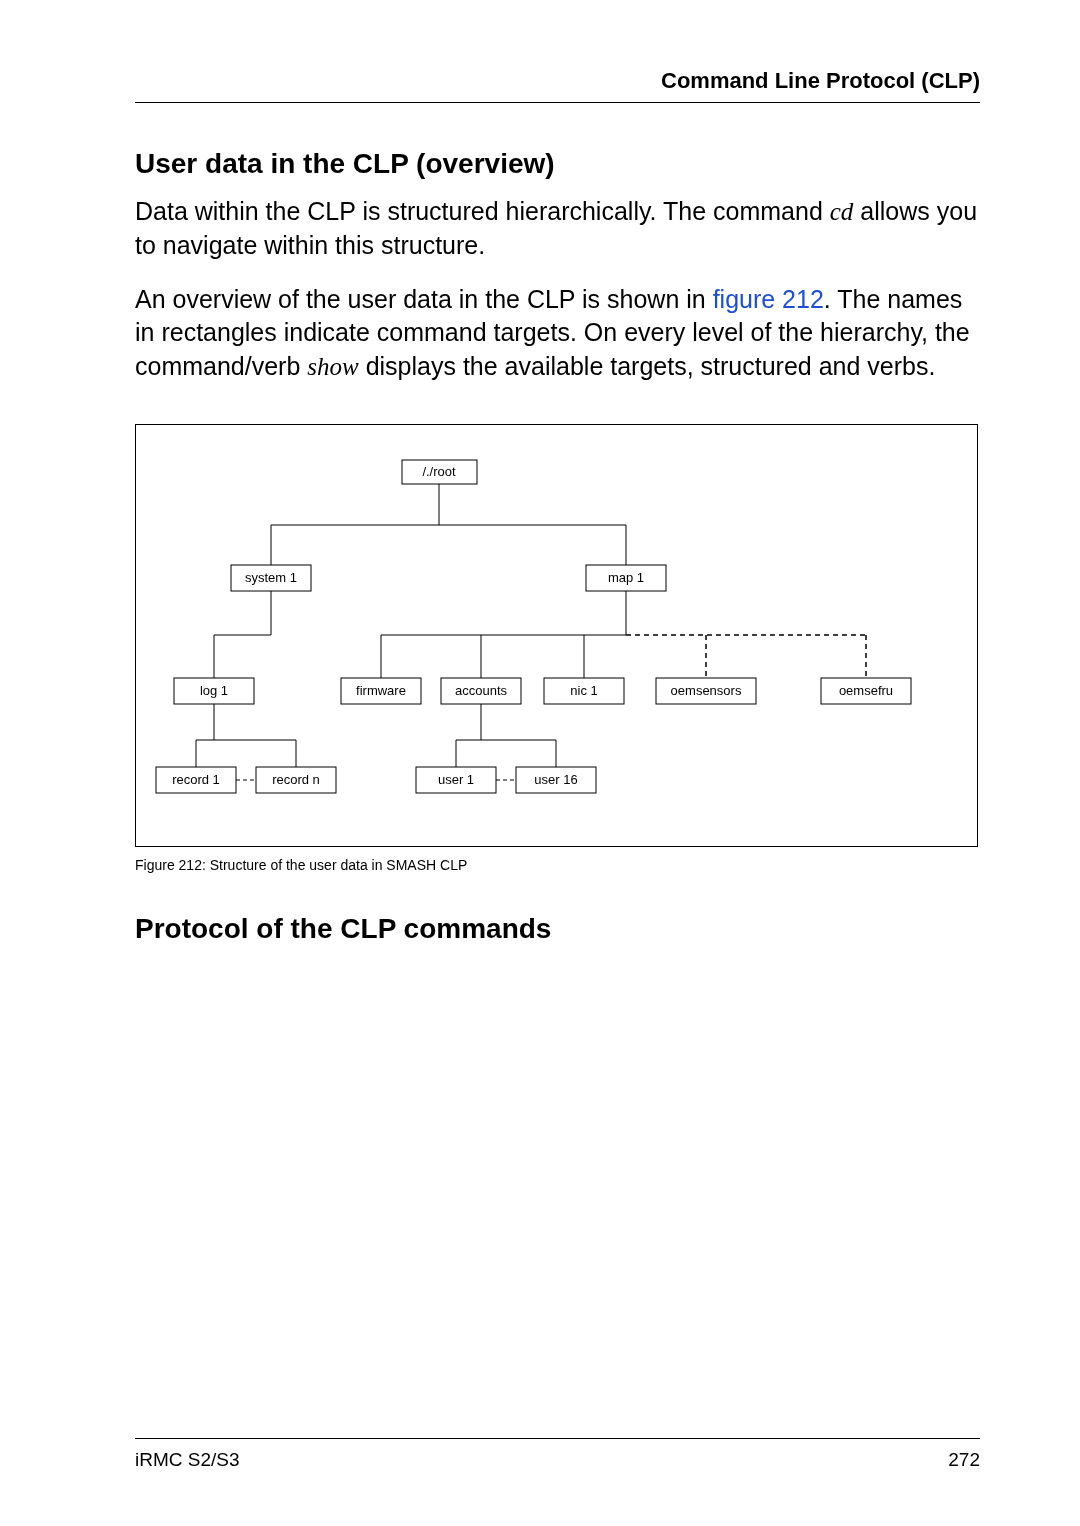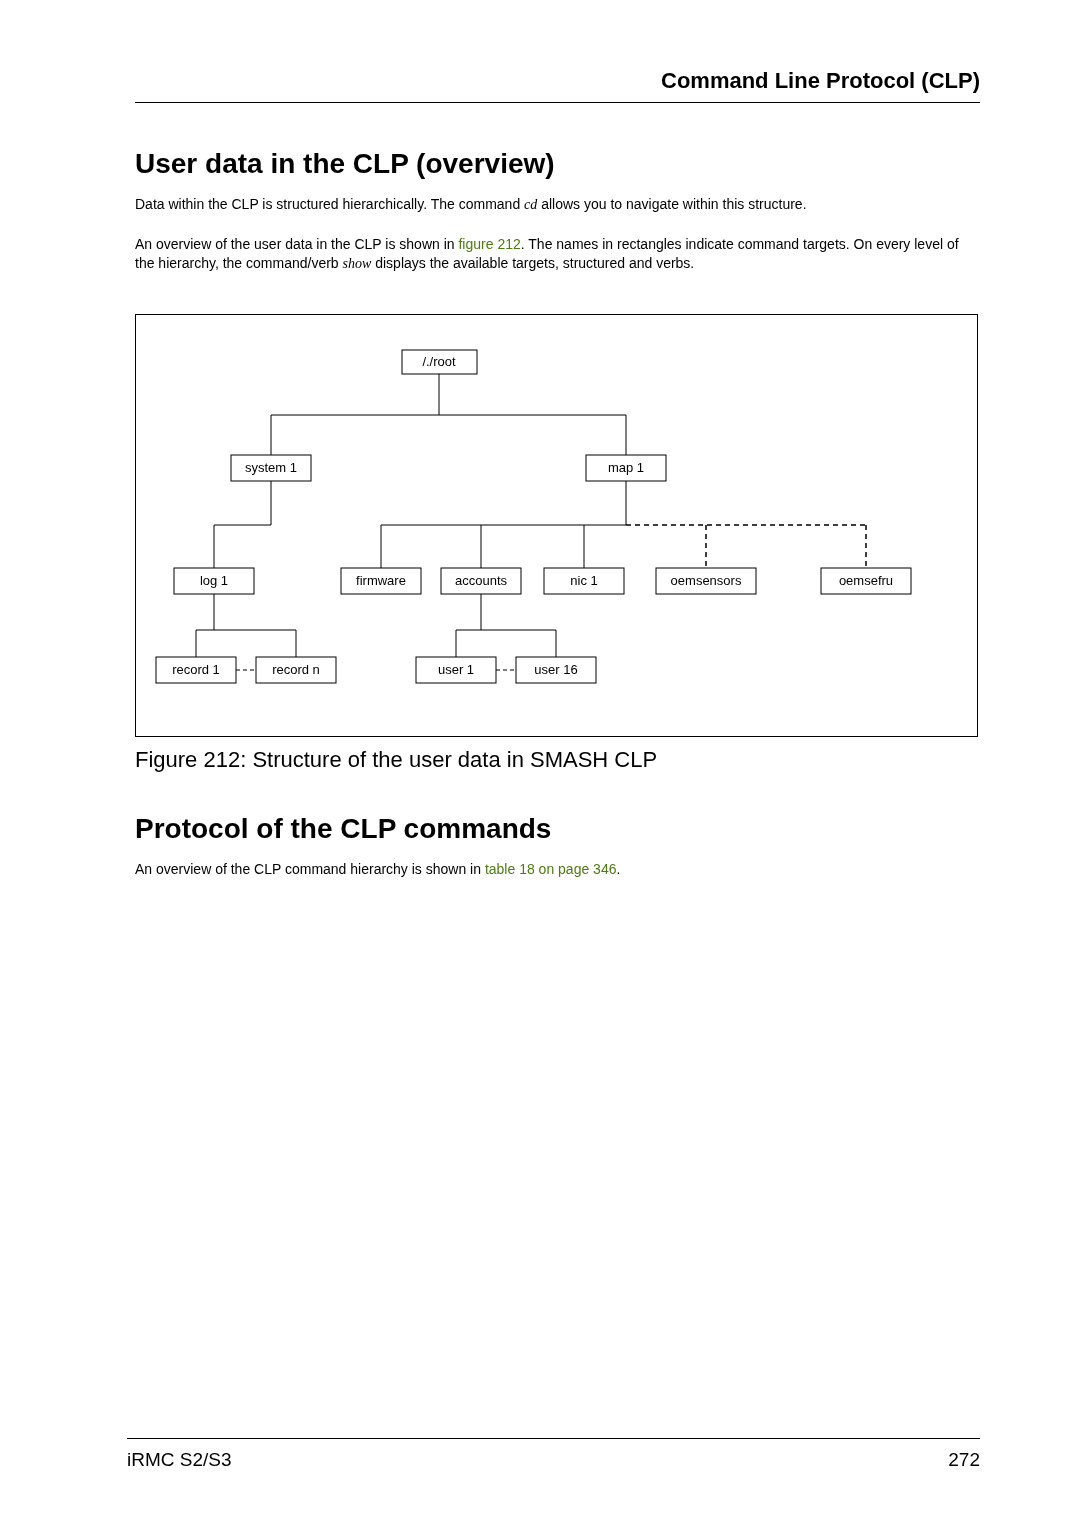--- a/index.html
+++ b/index.html
@@ -29,50 +29,50 @@
       border: none;
       border-top: 1.5px solid #000;
       margin-bottom: 45px;
     }
     .section-heading {
       font-weight: bold;
       font-size: 28px;
       margin-bottom: 15px;
     }
     .body-text {
-      font-size: 14px;
+      font-size: 25px;
       line-height: 1.35;
       margin-bottom: 20px;
     }
     .italic-cmd {
       font-style: italic;
       font-family: Georgia, serif;
     }
     .link-text {
-      color: #4d7c0f;
+      color: #1d4ed8;
     }
     .figure-box {
       border: 1.5px solid #000;
       width: 843px;
       height: 423px;
       margin-top: 40px;
       position: relative;
     }
     .figure-box svg {
       display: block;
     }
     .figure-caption {
-      font-size: 22px;
+      font-size: 14px;
       margin-top: 10px;
       margin-bottom: 40px;
     }
     .footer {
       position: absolute;
       bottom: 55px;
-      left: 127px;
+      left: 135px;
       right: 100px;
     }
     .footer-rule {
       border: none;
       border-top: 1.5px solid #000;
       margin-bottom: 10px;
     }
     .footer-row {
       display: flex;
       justify-content: space-between;
@@ -198,23 +198,20 @@
       <text class="node-text" x="420" y="356">user 16</text>
 
       <line class="conn-dash-short" x1="360" y1="355" x2="380" y2="355"></line>
     </svg>
   </div>
 
   <div class="figure-caption">Figure 212: Structure of the user data in SMASH CLP</div>
 
   <div class="section-heading">Protocol of the CLP commands</div>
 
-  <p class="body-text">
-    <span>An overview of the CLP command hierarchy is shown in </span><span class="link-text">table 18 on page 346</span><span>.</span>
-  </p>
 
   <div class="footer">
     <hr class="footer-rule">
     <div class="footer-row">
       <span>iRMC S2/S3</span>
       <span>272</span>
     </div>
   </div>
 </div>
 

